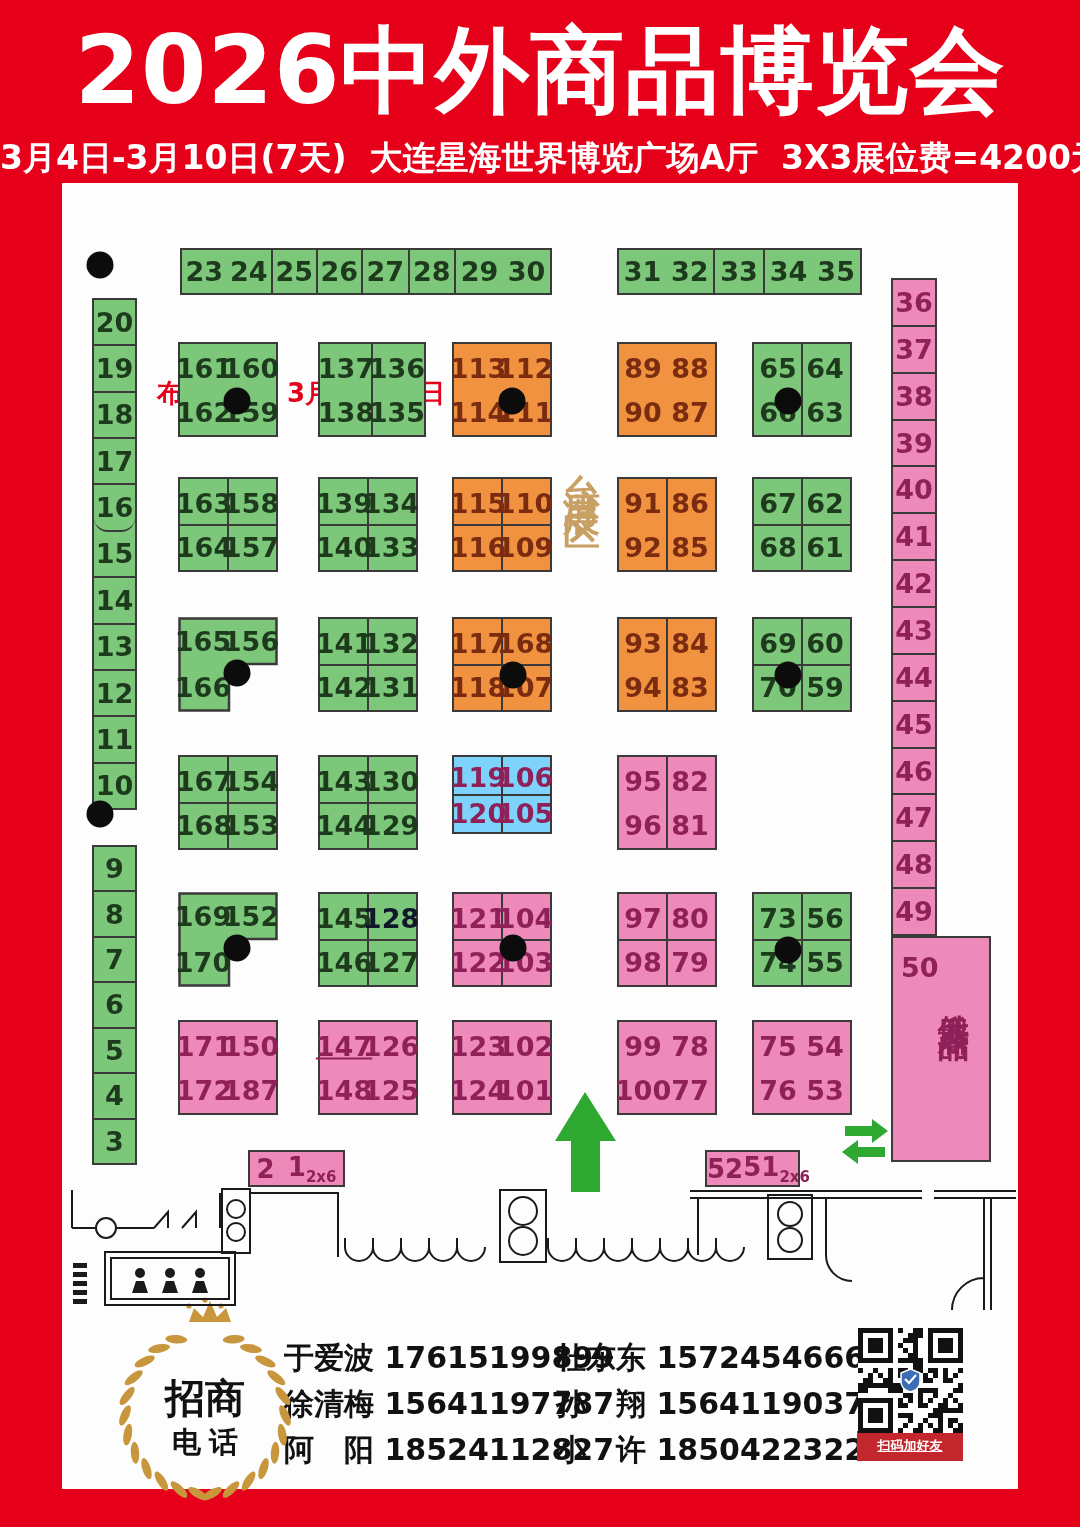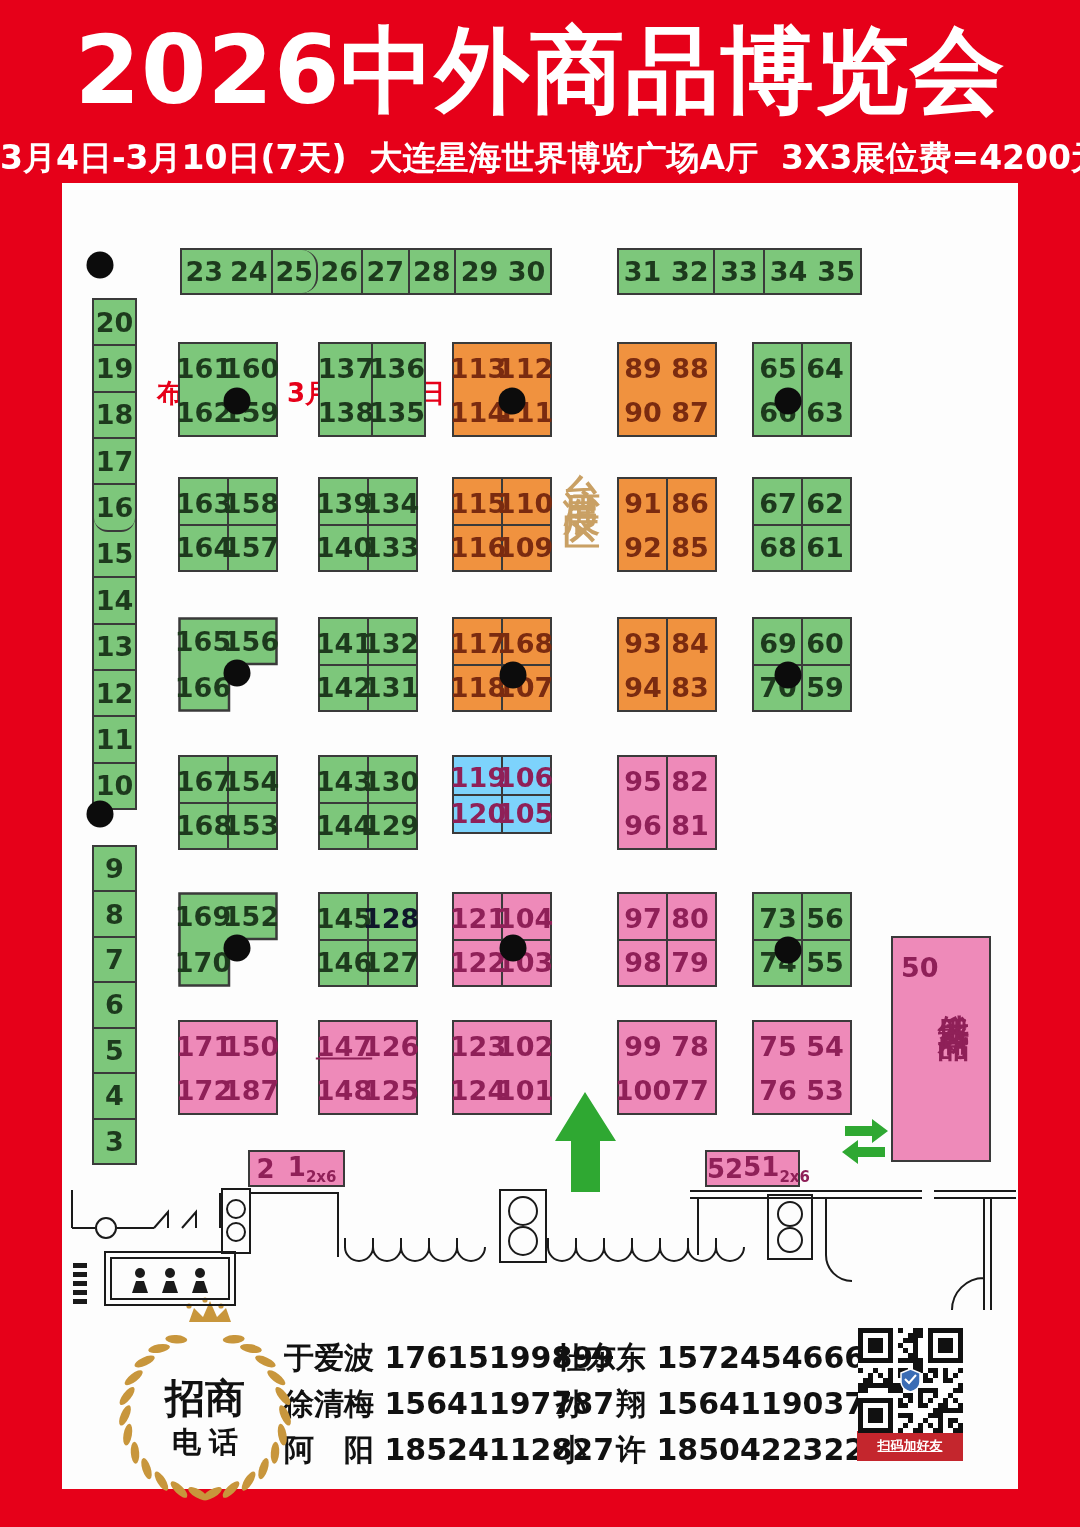--- a/index.html
+++ b/index.html
@@ -99,21 +99,21 @@
         </g>
         <text x="102" y="120" text-anchor="middle" font-size="40" font-weight="bold" fill="#111" font-family="DejaVu Sans, sans-serif">招商</text>
         <text x="106" y="160" text-anchor="middle" font-size="29" font-weight="bold" fill="#111" letter-spacing="8" font-family="DejaVu Sans, sans-serif">电话</text>
       </svg></div>
   <div id="qr-caption" style="background: rgb(196, 38, 45);">扫码加好友</div>
 <div class="strip" style="left: 180px; top: 248px; width: 372px; height: 47px; background: rgb(125, 199, 123);">
       <div class="strip-cell" style="width: 92px; color: rgb(29, 58, 29);">
         <span>23</span>
         <span>24</span>
       </div>
-      <div class="strip-cell" style="width: 45px; color: rgb(29, 58, 29); border-radius: 16px;">
+      <div class="strip-cell" style="width: 45px; color: rgb(29, 58, 29);">
         <span>25</span>
       </div>
       <div class="strip-cell" style="width: 46px; color: rgb(29, 58, 29);">
         <span>26</span>
       </div>
       <div class="strip-cell" style="width: 47px; color: rgb(29, 58, 29);">
         <span>27</span>
       </div>
       <div class="strip-cell" style="width: 47px; color: rgb(29, 58, 29);">
         <span>28</span>
@@ -150,20 +150,36 @@
       <div class="col-cell" style="color: rgb(29, 58, 29);">10</div>
     </div>
     <div class="colstrip" style="left: 92px; top: 845px; width: 45px; height: 320px; background: rgb(125, 199, 123);">
       <div class="col-cell" style="color: rgb(29, 58, 29);">9</div>
       <div class="col-cell" style="color: rgb(29, 58, 29);">8</div>
       <div class="col-cell" style="color: rgb(29, 58, 29);">7</div>
       <div class="col-cell" style="color: rgb(29, 58, 29);">6</div>
       <div class="col-cell" style="color: rgb(29, 58, 29);">5</div>
       <div class="col-cell" style="color: rgb(29, 58, 29);">4</div>
       <div class="col-cell" style="color: rgb(29, 58, 29);">3</div>
+    </div>
+    <div class="colstrip" style="left: 891px; top: 278px; width: 46px; height: 658px; background: rgb(238, 138, 185);">
+      <div class="col-cell" style="color: rgb(143, 32, 88);">36</div>
+      <div class="col-cell" style="color: rgb(143, 32, 88);">37</div>
+      <div class="col-cell" style="color: rgb(143, 32, 88);">38</div>
+      <div class="col-cell" style="color: rgb(143, 32, 88);">39</div>
+      <div class="col-cell" style="color: rgb(143, 32, 88);">40</div>
+      <div class="col-cell" style="color: rgb(143, 32, 88);">41</div>
+      <div class="col-cell" style="color: rgb(143, 32, 88);">42</div>
+      <div class="col-cell" style="color: rgb(143, 32, 88);">43</div>
+      <div class="col-cell" style="color: rgb(143, 32, 88);">44</div>
+      <div class="col-cell" style="color: rgb(143, 32, 88);">45</div>
+      <div class="col-cell" style="color: rgb(143, 32, 88);">46</div>
+      <div class="col-cell" style="color: rgb(143, 32, 88);">47</div>
+      <div class="col-cell" style="color: rgb(143, 32, 88);">48</div>
+      <div class="col-cell" style="color: rgb(143, 32, 88);">49</div>
     </div>
     <div class="block bordered" style="left: 891px; top: 936px; width: 100px; height: 226px; background: rgb(238, 138, 185);">
       <span class="num" style="left: 28%; top: 13%; color: rgb(143, 32, 88);">50</span>
       <div id="russia-label" class="vertical" style="left: 40px; top: 52px; color: rgb(143, 32, 88);">俄罗斯商品</div>
     </div>
     <div class="block bordered" style="left: 178px; top: 342px; width: 100px; height: 95px; background: rgb(125, 199, 123);">
       <span class="num" style="left: 25%; top: 26%; color: rgb(29, 58, 29);">161</span>
       <span class="num" style="left: 74%; top: 26%; color: rgb(29, 58, 29);">160</span>
       <span class="num" style="left: 25%; top: 75%; color: rgb(29, 58, 29);">162</span>
       <span class="num" style="left: 74%; top: 75%; color: rgb(29, 58, 29);">159</span>

